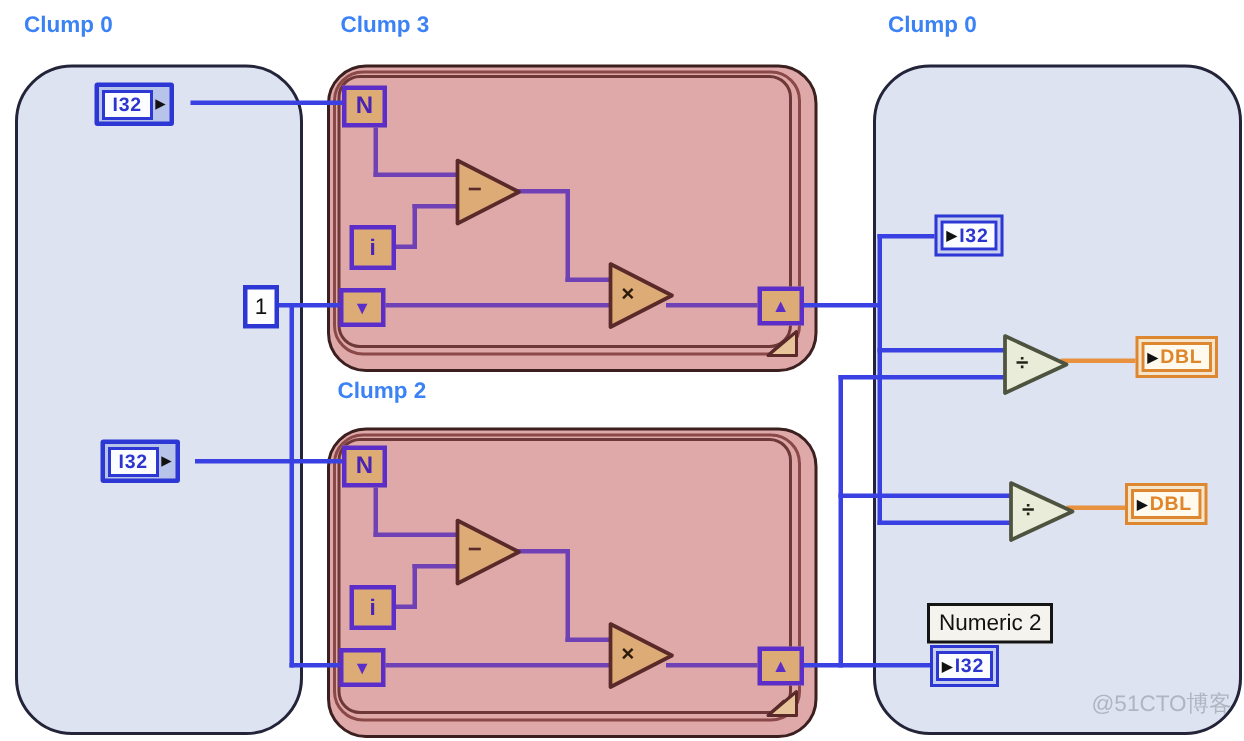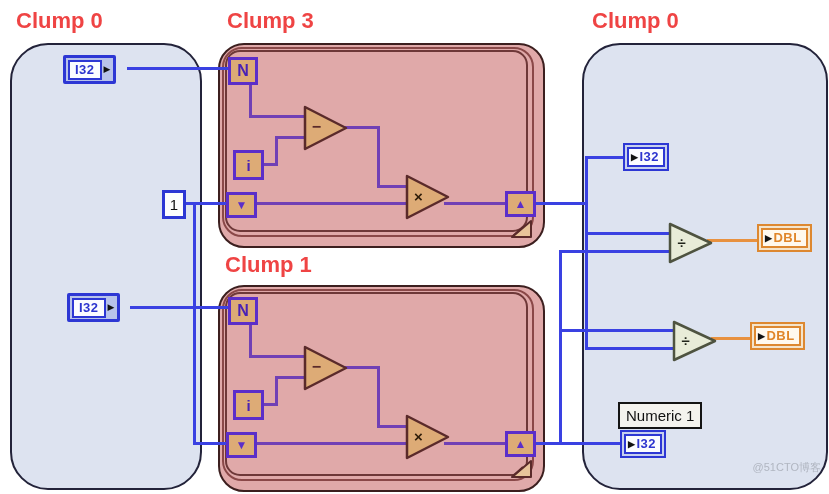--- a/index.html
+++ b/index.html
@@ -1,18 +1,18 @@
 <!DOCTYPE html>
 <html><head>
 <meta charset="utf-8">
 <style>
   html,body{margin:0;padding:0;background:#fff;}
   .canvas{position:relative;width:829px;height:494px;background:#ffffff;overflow:hidden;
           font-family:"Liberation Sans", sans-serif;}
-  .lbl{position:absolute;font-weight:bold;font-size:22px;color:#ef4444;z-index:6;white-space:nowrap;text-align:right;}
+  .lbl{position:absolute;font-weight:bold;font-size:15px;color:#3b82f6;z-index:6;white-space:nowrap;text-align:right;}
   .region{position:absolute;background:#dde3f0;border:2px solid #23233a;border-radius:38px;
           box-sizing:border-box;z-index:1;}
   .loop{position:absolute;background:#e0a9a9;border:2px solid #3c1f1f;border-radius:26px;
         box-sizing:border-box;z-index:2;}
   .loop-mid{position:absolute;left:2px;top:2px;right:9px;bottom:9px;border:2px solid #8a4848;
             border-radius:20px;}
   .loop-inner{position:absolute;left:5px;top:5px;right:15px;bottom:14px;border:2px solid #6e3838;
               border-radius:15px;background:#e0a9a9;}
   .wire{position:absolute;z-index:3;}
   .wb{background:#3a41e2;}
@@ -35,30 +35,30 @@
   .ind .box{background:#fbfcff;border:2px solid #2d37d4;color:#2d35cf;font-weight:bold;font-size:13px;
             padding:0 4px 0 2px;letter-spacing:.5px;line-height:16px;display:flex;align-items:center;gap:1px;}
   .ind.orange{background:#f4e4cb;border-color:#dd8830;}
   .ind.orange .box{border-color:#dd8830;color:#e0862a;background:#fff9ee;}
   .arrow{color:#111;font-size:9px;line-height:1;}
   .const{position:absolute;background:#fdfdfd;border:3px solid #2d37d4;box-sizing:border-box;
          display:flex;align-items:center;justify-content:center;font-size:15px;color:#111;z-index:4;}
   .n6{position:absolute;background:#f4f3ee;border:2px solid #141414;box-sizing:border-box;
       display:flex;align-items:center;padding:0 6px;font-size:15px;color:#111;z-index:4;}
   .fold{position:absolute;z-index:4;}
-  .wm{position:absolute;color:#a9aeb9;opacity:.85;font-size:11px;z-index:6;}
+  .wm{position:absolute;color:#a9aeb9;opacity:.85;font-size:15px;z-index:6;}
 </style>
 </head>
 <body>
 
 <div class="canvas">
 
   <div class="lbl" style="left:16px;top:8px;">Clump 0</div>
   <div class="lbl" style="left:227px;top:8px;">Clump 3</div>
-  <div class="lbl" style="left:225px;top:252px;">Clump 1</div>
+  <div class="lbl" style="left:225px;top:252px;">Clump 2</div>
   <div class="lbl" style="left:592px;top:8px;">Clump 0</div>
 
   <div class="region" style="left:10px;top:43px;width:192px;height:447px;"></div>
   <div class="region" style="left:582px;top:43px;width:246px;height:447px;"></div>
 
   <div class="loop" style="left:218px;top:43px;width:327px;height:205px;">
     <div class="loop-mid"></div>
     <div class="loop-inner"></div>
   </div>
   <div class="loop" style="left:218px;top:285px;width:327px;height:207px;">
@@ -196,21 +196,21 @@
     </svg>
     <span class="op" style="color:#20241a;font-size:15px;">÷</span>
   </div>
   <div class="ind orange" style="left:750px;top:322px;">
     <span class="box">
       <span class="arrow">▶</span>
       <span>DBL</span>
     </span>
   </div>
 
-  <div class="n6" style="left:618px;top:402px;height:27px;">Numeric 1</div>
+  <div class="n6" style="left:618px;top:402px;height:27px;">Numeric 2</div>
   <div class="ind" style="left:620px;top:430px;">
     <span class="box">
       <span class="arrow">▶</span>
       <span>I32</span>
     </span>
   </div>
 
   <div class="wm" style="right:8px;top:460px;">@51CTO博客</div>
 
 </div>

